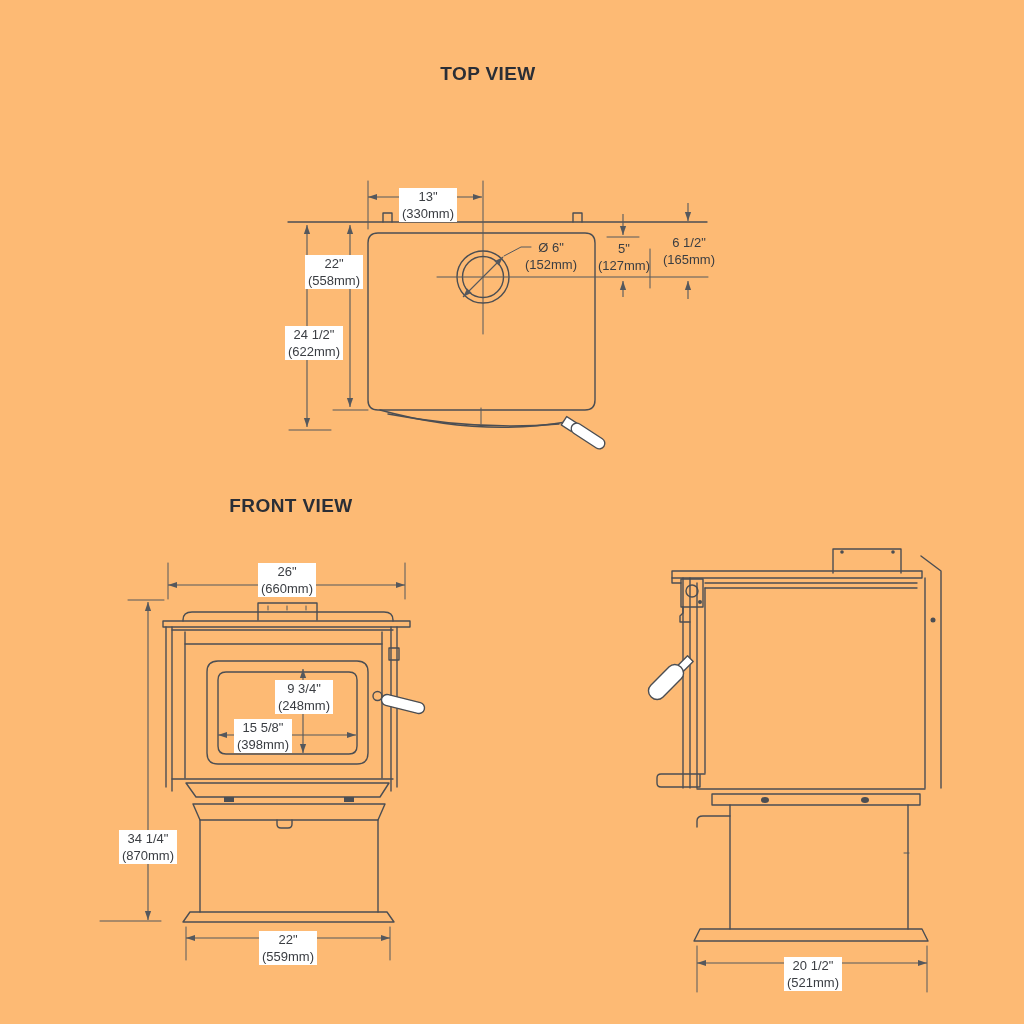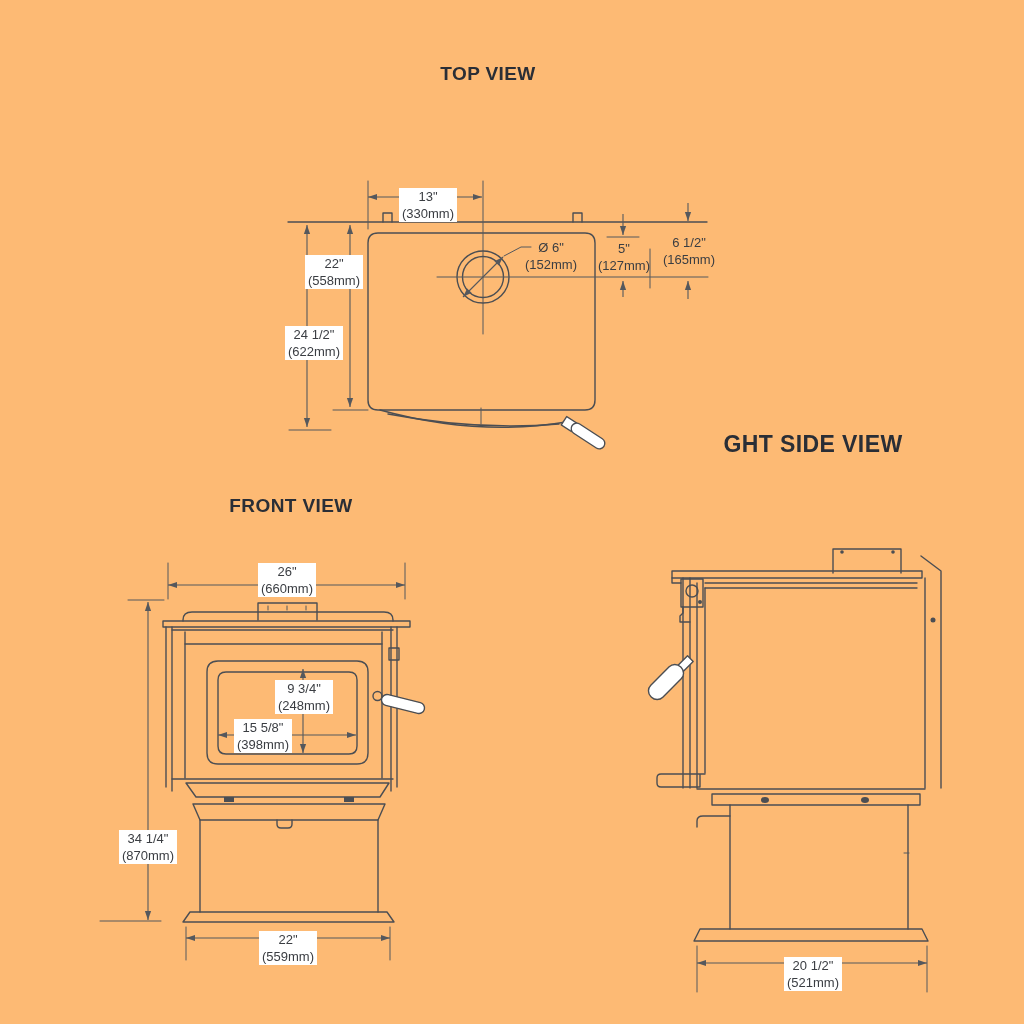--- a/index.html
+++ b/index.html
@@ -148,21 +148,20 @@
       <path class="o" d="M730,816 H703 Q697,816 697,821 V827"></path>
       <path class="o" d="M694,941 L700,929 H922 L928,941 Z"></path>
       <path class="t" d="M697,946 V992"></path>
       <path class="t" d="M927,946 V992"></path>
       <path class="dim" d="M697,963 H927"></path>
     </g>
   </svg>
 
   <div class="view-title t19" style="left:488px;top:74px">TOP VIEW</div>
   <div class="view-title t19" style="left:291px;top:506px">FRONT VIEW</div>
-  <div class="view-title t23" style="left:813px;top:444px">GHT SIDE VIEW</div>
 
   <div class="dim-label bg" style="left:428px;top:205px">
     <span>13"</span>
     <span>(330mm)</span>
   </div>
   <div class="dim-label bg" style="left:334px;top:272px">
     <span>22"</span>
     <span>(558mm)</span>
   </div>
   <div class="dim-label bg" style="left:314px;top:343px">

